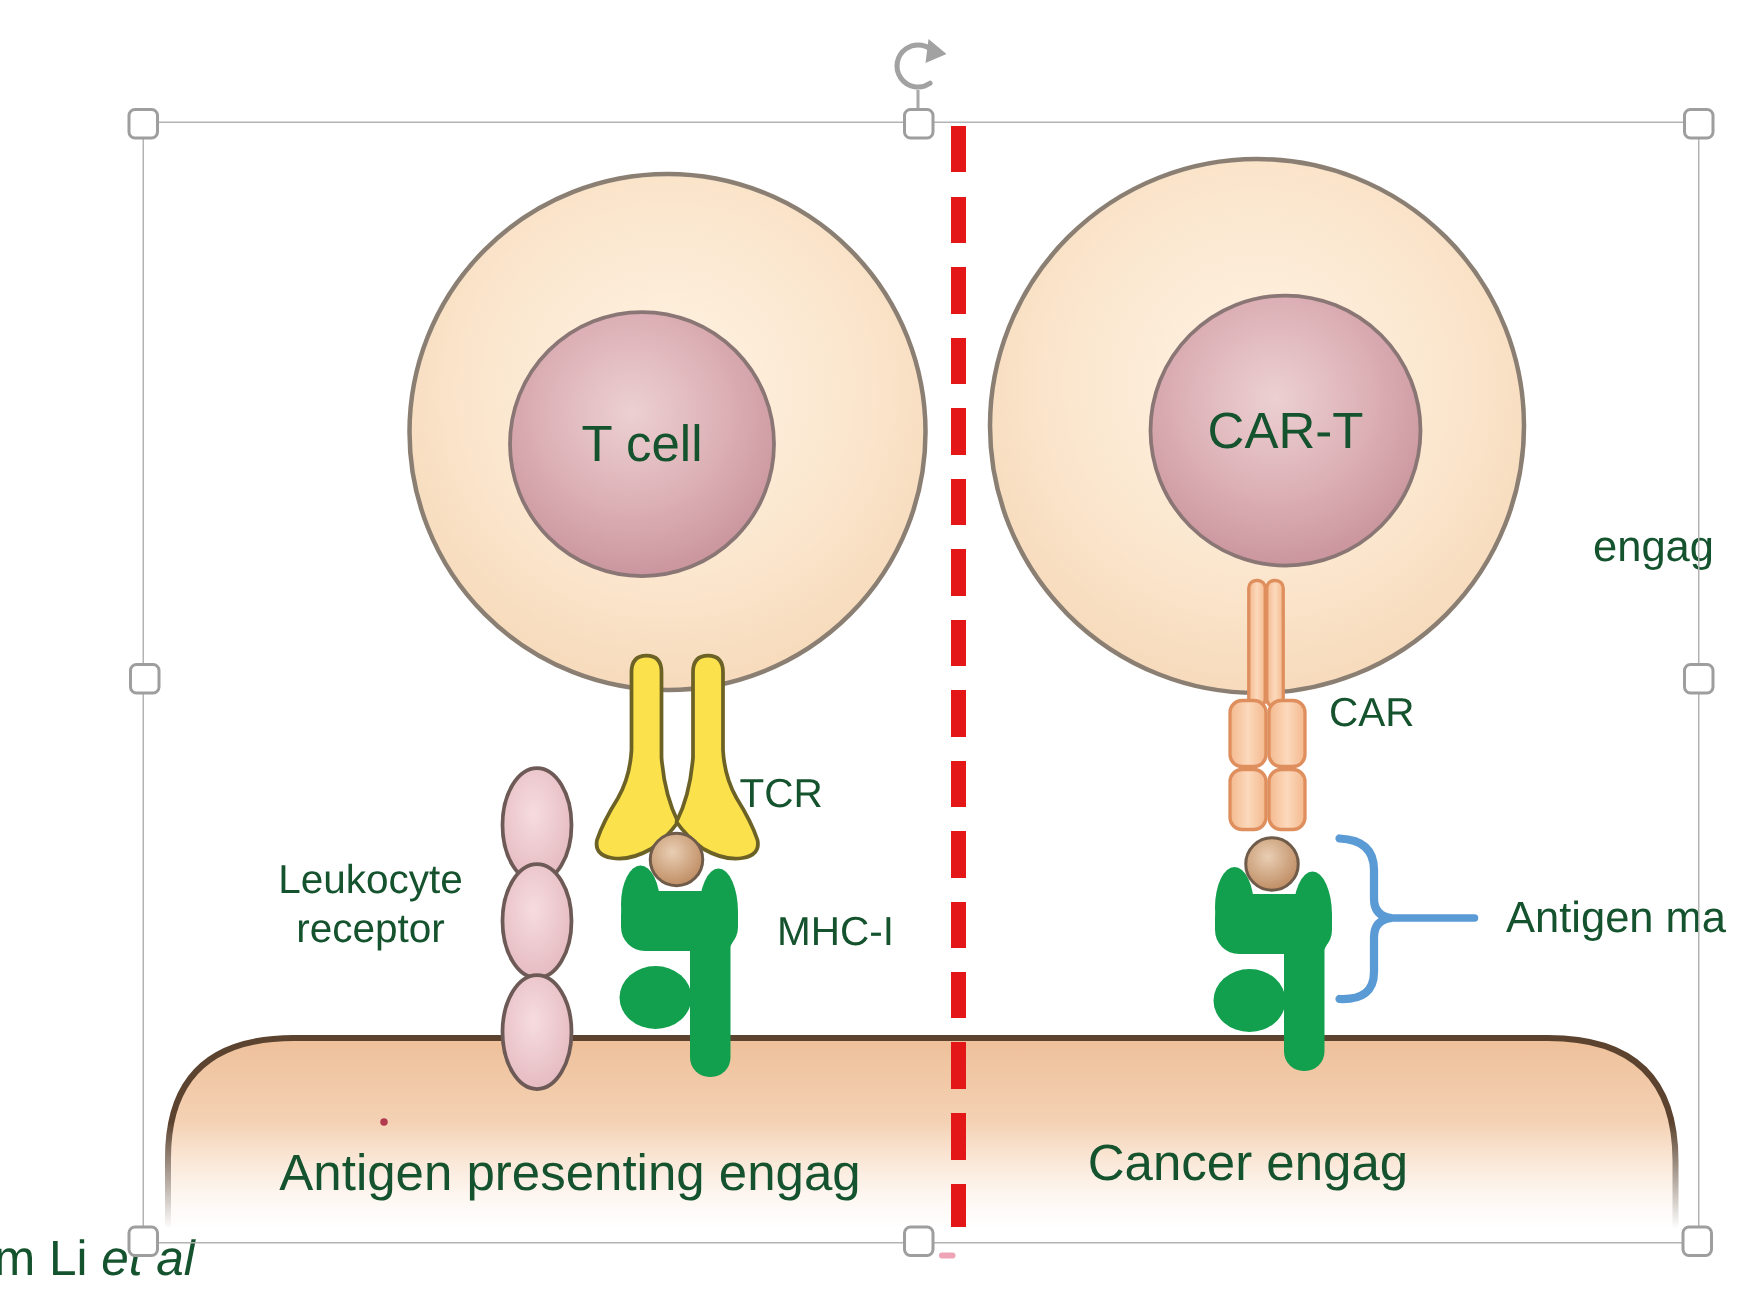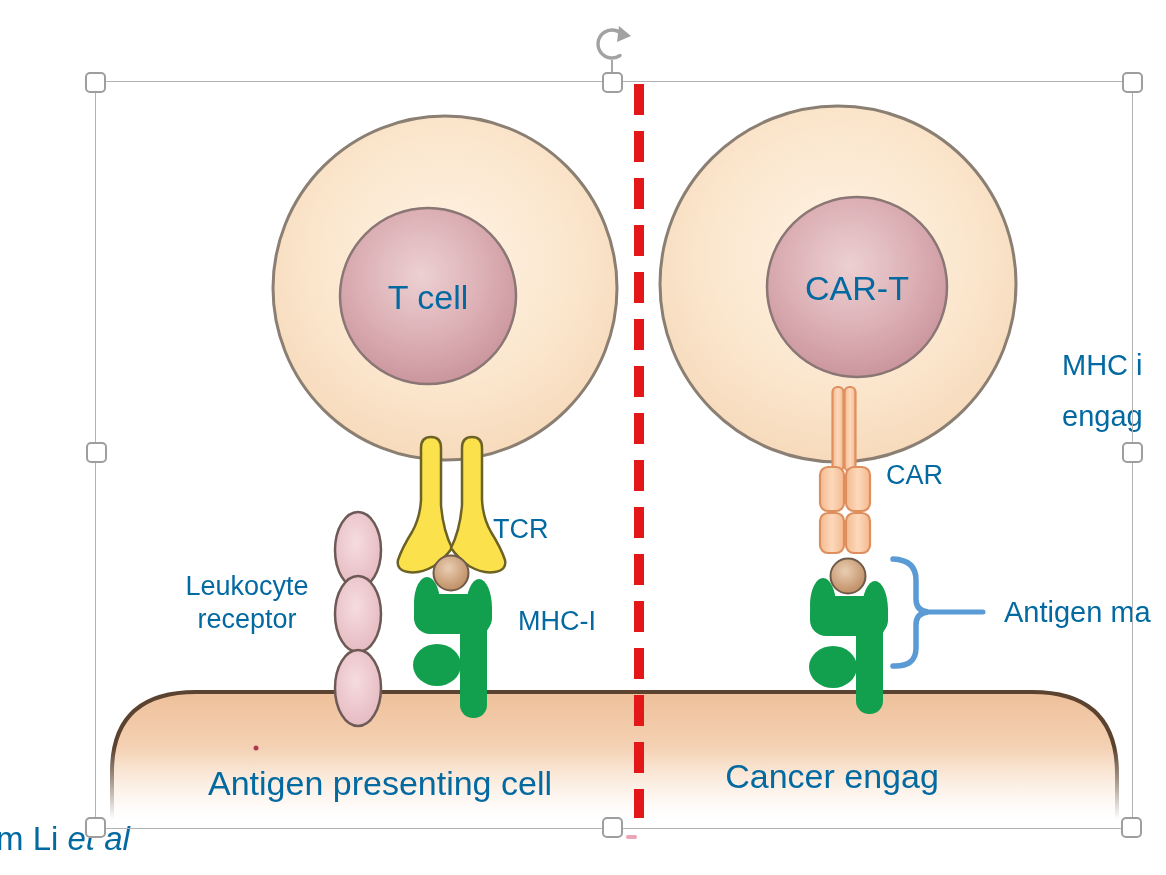--- a/index.html
+++ b/index.html
@@ -1,21 +1,21 @@
 <!DOCTYPE html>
 <html><head>
 <meta charset="utf-8">
 <style>
   html,body{margin:0;padding:0;}
   body{
     width:1166px;height:875px;position:relative;overflow:hidden;
     background:#ffffff;font-family:"Liberation Sans",sans-serif;color:#1b1b1b;
   }
   .abs{position:absolute;}
-  .lbl{position:absolute;white-space:nowrap;color:#0369a1;}
+  .lbl{position:absolute;white-space:nowrap;color:#14532d;}
   .ctr{transform:translate(-50%,-50%);}
   .ctrx{transform:translateX(-50%);}
   
   #fig{left:0;top:0;width:1166px;height:875px;position:absolute;}
   
   .red-divider{
     left:634px;top:84px;width:10px;height:734px;position:absolute;
     background:repeating-linear-gradient(180deg,#e31717 0 31px,rgba(0,0,0,0) 31px 47px);
   }
   .red-mini-dash{left:626px;top:835px;width:11px;height:4px;position:absolute;background:#efa3b6;border-radius:2px;}
@@ -146,27 +146,26 @@
 
 <div class="lbl fig-label" style="left:493px;top:478px;margin-top:36px;">TCR</div>
 <div class="lbl fig-label" style="left:518px;top:606px;">MHC-I</div>
 <div class="lbl fig-label" style="left:886px;top:460px;">CAR</div>
 
 <div class="lbl leuko ctrx" style="left:247px;top:570px;">
   <div>Leukocyte</div>
   <div>receptor</div>
 </div>
 
-<div class="lbl membrane-name ctr" style="left:380px;top:783px;">Antigen presenting cell</div>
+<div class="lbl membrane-name ctr" style="left:380px;top:783px;">Antigen presenting engag</div>
 <div class="lbl membrane-name ctr" style="left:832px;top:776px;">Cancer engag</div>
 
 <div class="lbl ppt-text" style="left:1004px;top:596px;">Antigen ma</div>
 
 <div class="lbl side-text" style="left:1062px;top:340px;">
-  <div>MHC i</div>
   <div>engag</div>
 </div>
 
 <div class="lbl caption" style="left:-4px;top:820px;"><span>m Li </span><i>et al</i></div>
 
 <div class="red-divider"></div>
 <div class="red-mini-dash"></div>
 
 <div class="sel-rect"></div>
 

